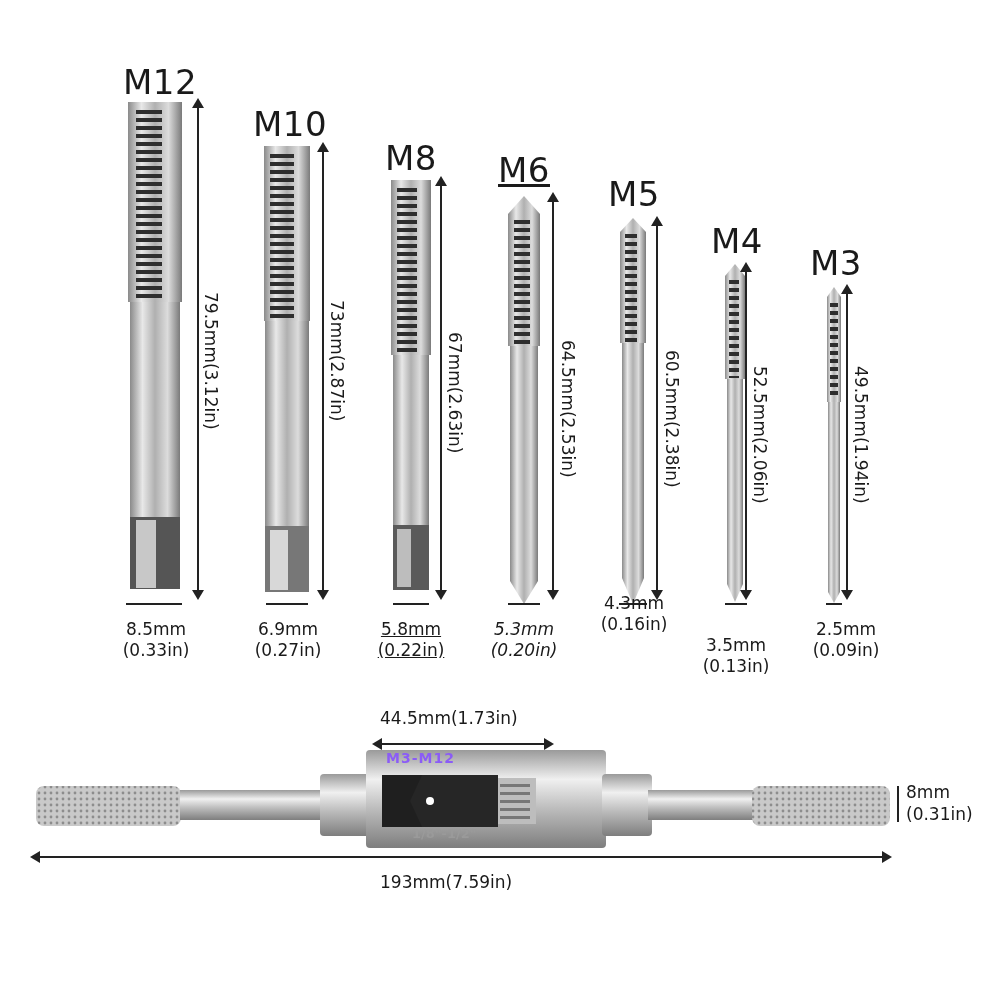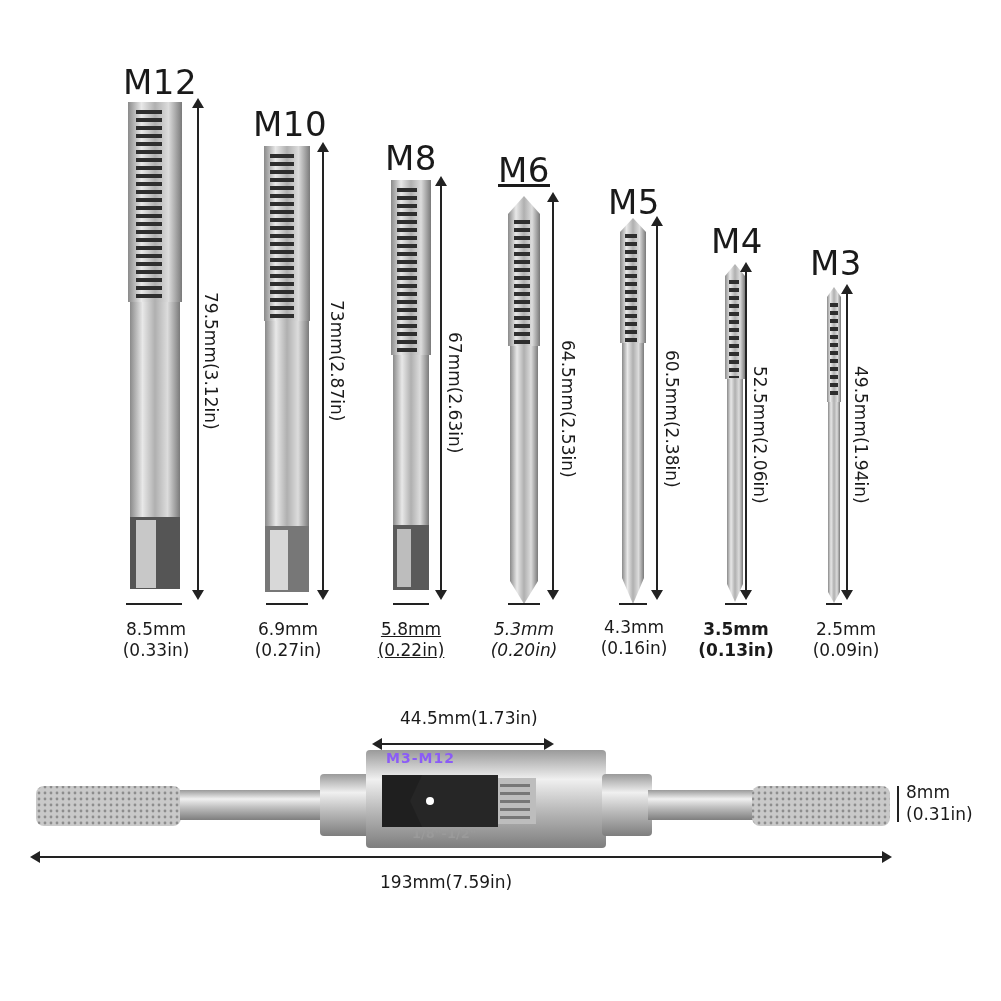--- a/index.html
+++ b/index.html
@@ -114,50 +114,50 @@
     </svg>
 </div>
 <div class="len-arrow" style="left:552px;top:200px;height:392px;"></div>
 <div class="len-text" style="left:578px;top:340px;">64.5mm(2.53in)</div>
 <div class="dia-line" style="left:508px;top:603px;width:32px;"></div>
 <div class="dia-text" style="left:524px;top:619px;font-style:italic;">
     <div>5.3mm</div>
     <div>(0.20in)</div>
   </div>
 
-<div class="tap-label" style="left:634px;top:174px;margin-top:8px;">M5</div>
+<div class="tap-label" style="left:634px;top:174px;">M5</div>
 <div class="tap" style="left:618px;top:218px;">
   <svg width="30" height="388">
       <polygon points="15,0 28,14 28,125 2,125 2,14" fill="url(#metal)"></polygon>
       <rect x="7" y="16" width="12" height="108" fill="url(#thread)"></rect>
       <rect x="4" y="125" width="22" height="190" fill="url(#metal)"></rect>
       <polygon points="4,315 26,315 26,360 15,386 4,360" fill="url(#metal)"></polygon>
     </svg>
 </div>
 <div class="len-arrow" style="left:656px;top:224px;height:368px;"></div>
 <div class="len-text" style="left:682px;top:350px;">60.5mm(2.38in)</div>
 <div class="dia-line" style="left:619px;top:603px;width:28px;"></div>
-<div class="dia-text" style="left:634px;top:617px;text-align:center;">
+<div class="dia-text" style="left:634px;top:593px;text-align:center;">
     <div>4.3mm</div>
     <div>(0.16in)</div>
   </div>
 
 <div class="tap-label" style="left:737px;top:221px;">M4</div>
 <div class="tap" style="left:722px;top:264px;">
   <svg width="26" height="340">
       <polygon points="13,0 23,12 23,115 3,115 3,12" fill="url(#metal)"></polygon>
       <rect x="7" y="14" width="10" height="100" fill="url(#thread)"></rect>
       <rect x="5" y="115" width="16" height="170" fill="url(#metal)"></rect>
       <polygon points="5,285 21,285 21,320 13,338 5,320" fill="url(#metal)"></polygon>
     </svg>
 </div>
 <div class="len-arrow" style="left:745px;top:270px;height:322px;"></div>
 <div class="len-text" style="left:770px;top:366px;">52.5mm(2.06in)</div>
 <div class="dia-line" style="left:725px;top:603px;width:22px;"></div>
-<div class="dia-text" style="left:736px;top:619px;font-weight:bold;">
+<div class="dia-text" style="left:736px;top:635px;">
     <div>3.5mm</div>
     <div>(0.13in)</div>
   </div>
 
 <div class="tap-label" style="left:836px;top:243px;">M3</div>
 <div class="tap" style="left:824px;top:287px;">
   <svg width="20" height="318">
       <polygon points="10,0 17,10 17,115 3,115 3,10" fill="url(#metal)"></polygon>
       <rect x="6" y="12" width="8" height="100" fill="url(#thread)"></rect>
       <rect x="4" y="115" width="12" height="170" fill="url(#metal)"></rect>
@@ -165,21 +165,21 @@
     </svg>
 </div>
 <div class="len-arrow" style="left:846px;top:292px;height:300px;"></div>
 <div class="len-text" style="left:871px;top:366px;">49.5mm(1.94in)</div>
 <div class="dia-line" style="left:826px;top:603px;width:16px;"></div>
 <div class="dia-text" style="left:846px;top:619px;">
     <div>2.5mm</div>
     <div>(0.09in)</div>
   </div>
 
-<div class="dim-text" style="left:380px;top:708px;margin-left:20px;">44.5mm(1.73in)</div>
+<div class="dim-text" style="left:380px;top:708px;">44.5mm(1.73in)</div>
 <div class="dim-h" style="left:374px;top:743px;width:178px;">
     <span class="l"></span>
     <span class="r"></span>
   </div>
 
 <div class="wrench" style="left:30px;top:748px;">
   <svg width="870" height="100">
     <rect x="6" y="38" width="145" height="40" rx="8" fill="url(#knurl)"></rect>
     <rect x="150" y="42" width="146" height="30" fill="url(#metalV)"></rect>
     <rect x="290" y="26" width="50" height="62" rx="4" fill="url(#metalV)"></rect>

